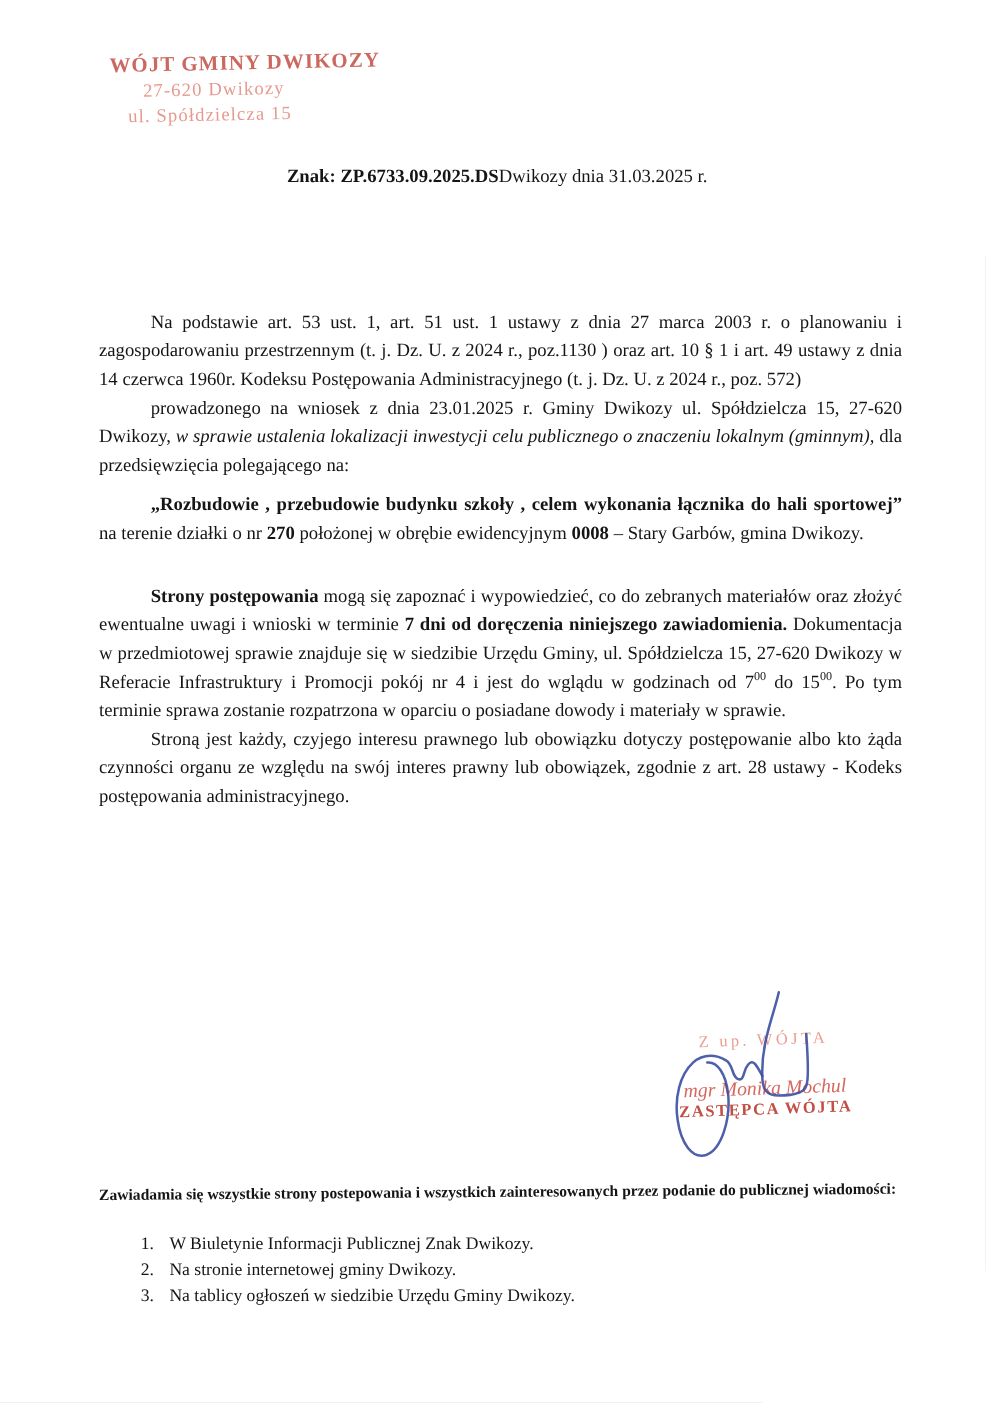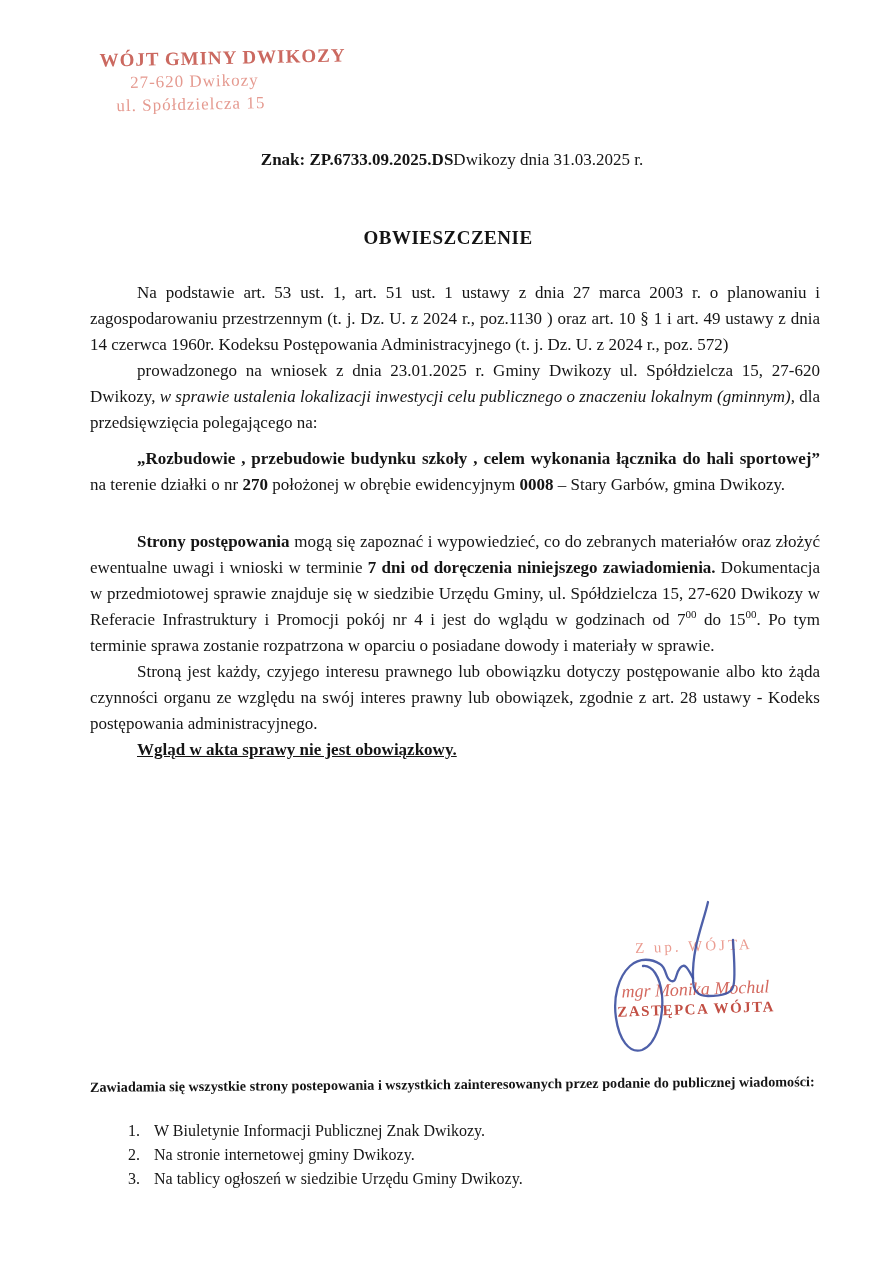--- a/index.html
+++ b/index.html
@@ -81,37 +81,35 @@
     <div class="s1">WÓJT GMINY DWIKOZY</div>
     <div class="s2">27-620 Dwikozy</div>
     <div class="s3">ul. Spółdzielcza 15</div>
   </div>
 
   <div class="ref-row">
     <span class="ref">Znak: ZP.6733.09.2025.DS</span>
     <span class="date">Dwikozy dnia 31.03.2025 r.</span>
   </div>
 
-  <h1 class="title">OBWIESZCZENIE</h1>
 
   <div class="content">
 
     <p class="indent"><span>Na podstawie art. 53 ust. 1, art. 51 ust. 1 ustawy z dnia 27 marca 2003 r. o planowaniu i zagospodarowaniu przestrzennym (t. j. Dz. U. z 2024 r., poz.1130 ) oraz art. 10 § 1 i art. 49 ustawy z dnia 14 czerwca 1960r. Kodeksu Postępowania Administracyjnego (t. j. Dz. U. z 2024 r., poz. 572)</span></p>
 
 
     <p class="indent"><span>prowadzonego na wniosek z dnia 23.01.2025 r. Gminy Dwikozy ul. Spółdzielcza 15, 27-620 Dwikozy, </span><i>w sprawie ustalenia lokalizacji inwestycji celu publicznego o znaczeniu lokalnym (gminnym),</i><span> dla przedsięwzięcia polegającego na:</span></p>
 
     <p class="indent p-project"><b>„Rozbudowie , przebudowie budynku szkoły , celem wykonania łącznika do hali sportowej”</b><span> na terenie działki o nr </span><b>270</b><span> położonej w obrębie ewidencyjnym </span><b>0008</b><span> – Stary Garbów, gmina Dwikozy.</span></p>
 
     <p class="indent p-parties"><b>Strony postępowania</b><span> mogą się zapoznać i wypowiedzieć, co do zebranych materiałów oraz złożyć ewentualne uwagi i wnioski w terminie </span><b>7 dni od doręczenia niniejszego zawiadomienia.</b><span> Dokumentacja w przedmiotowej sprawie znajduje się w siedzibie Urzędu Gminy, ul. Spółdzielcza 15, 27-620 Dwikozy w Referacie Infrastruktury i Promocji pokój nr 4 i jest do wglądu w godzinach od 7</span><sup>00</sup><span> do 15</span><sup>00</sup><span>. Po tym terminie sprawa zostanie rozpatrzona w oparciu o posiadane dowody i materiały w sprawie.</span></p>
 
 
     <p class="indent"><span>Stroną jest każdy, czyjego interesu prawnego lub obowiązku dotyczy postępowanie albo kto żąda czynności organu ze względu na swój interes prawny lub obowiązek, zgodnie z art. 28 ustawy - Kodeks postępowania administracyjnego.</span></p>
 
-    <p class="indent p-inspection">Wgląd w akta sprawy nie jest obowiązkowy.</p>
 
   </div>
 
   <div class="stamp-sign">
     <div class="z1">Z up. WÓJTA</div>
     <div class="z2">mgr Monika Mochul</div>
     <div class="z3">ZASTĘPCA WÓJTA</div>
   </div>
 
   <svg class="signature-svg" width="210" height="175" viewBox="0 0 210 175" fill="none">

